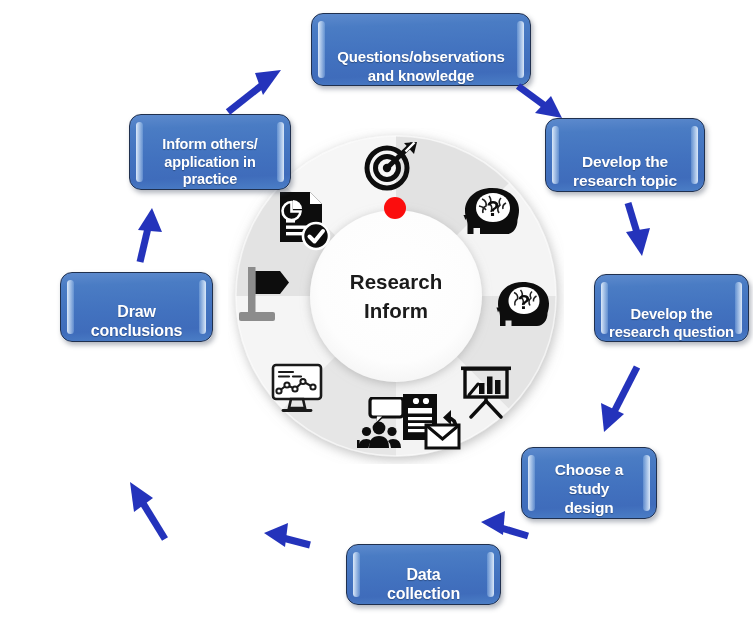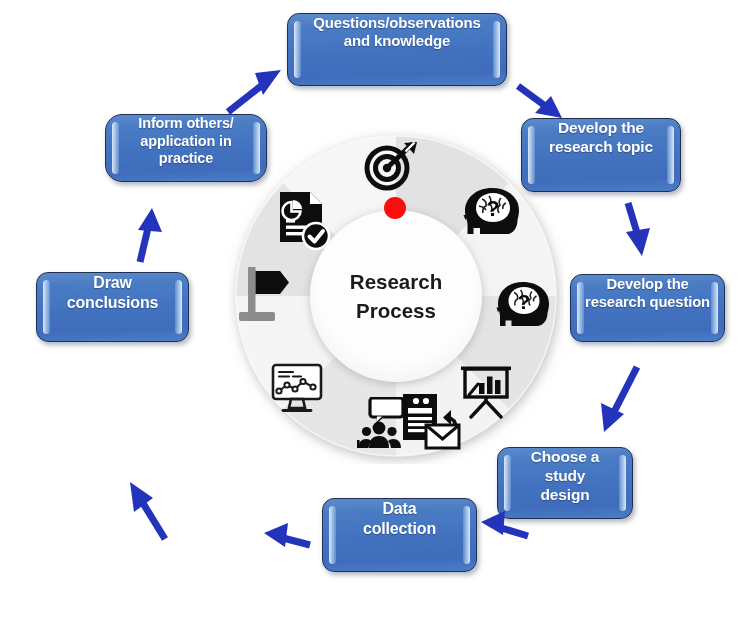--- a/index.html
+++ b/index.html
@@ -20,23 +20,24 @@
 
   
   .step {
     position: absolute;
     box-sizing: border-box;
     border-radius: 12px;
     background: linear-gradient(178deg, #5d8acd 0%, #4a7cc4 18%, #4272bf 55%, #3f6cbb 82%, #4b7ec6 100%);
     border: 1.6px solid #20304e;
     box-shadow: 2px 3px 5px rgba(60,70,90,0.40);
     display: flex;
-    align-items: flex-start;
+    align-items: flex-end;
     justify-content: center;
     z-index: 6;
+    margin-left: 24px;
   }
   
   .step::before,
   .step::after {
     content: "";
     position: absolute;
     top: 7px;
     bottom: 7px;
     width: 7px;
     border-radius: 5px;
@@ -59,24 +60,24 @@
     padding: 0 14px;
     white-space: pre-line;
     text-shadow: 0 1px 1px rgba(20,35,65,0.45);
   }
 
   
   #step-questions      { left: 287px; top: 13px;  width: 220px; height: 73px; }
   #step-topic          { left: 521px; top: 118px; width: 160px; height: 74px; }
   #step-question       { left: 570px; top: 274px; width: 155px; height: 68px; }
   #step-design         { left: 497px; top: 447px; width: 136px; height: 72px; }
-  #step-collection     { left: 322px; top: 498px; width: 155px; height: 74px; }
+  #step-collection     { left: 322px; top: 544px; width: 155px; height: 61px; }
   #step-analysis       { left: 112px; top: 455px; width: 195px; height: 69px; }
   #step-conclusions    { left: 36px;  top: 272px; width: 153px; height: 70px; }
-  #step-inform         { left: 105px; top: 114px; width: 162px; height: 68px; border-radius: 17px; }
+  #step-inform         { left: 105px; top: 114px; width: 162px; height: 76px; }
 
   #step-questions  .label { font-size: 15px; }
   #step-analysis   .label,
   #step-conclusions .label { font-size: 16px; }
   #step-collection .label { font-size: 16px; }
   #step-inform     .label { font-size: 14.5px; }
   #step-question   .label { font-size: 14.8px; padding: 0 6px; }
 
   
   #wheel {
@@ -167,21 +168,21 @@
           <path d="M168 168 L54.9 54.9 A160 160 0 0 1 168 8 Z" fill="#f6f6f6"></path>
         </g>
 
         <circle cx="168" cy="168" r="160" fill="none" stroke="#ffffff" stroke-opacity="0.55" stroke-width="1.5"></circle>
       </g>
 
       <circle cx="168" cy="168" r="86" fill="url(#hubGrad)" filter="url(#hubShadow)"></circle>
     </svg>
 
     <div class="hub-text">Research
-Process</div>
+Inform</div>
   </div>
 
   <div class="icon-slot" id="icon-target">
     <svg width="58" height="50" viewBox="0 0 58 50">
       <g fill="none" stroke="#0d0d0d" stroke-width="5">
         <circle cx="26" cy="27" r="20"></circle>
         <circle cx="26" cy="27" r="11.5"></circle>
       </g>
       <circle cx="26" cy="27" r="4.2" fill="#0d0d0d"></circle>
       <path d="M26 27 L50 4" stroke="#0d0d0d" stroke-width="5" stroke-linecap="round"></path>

